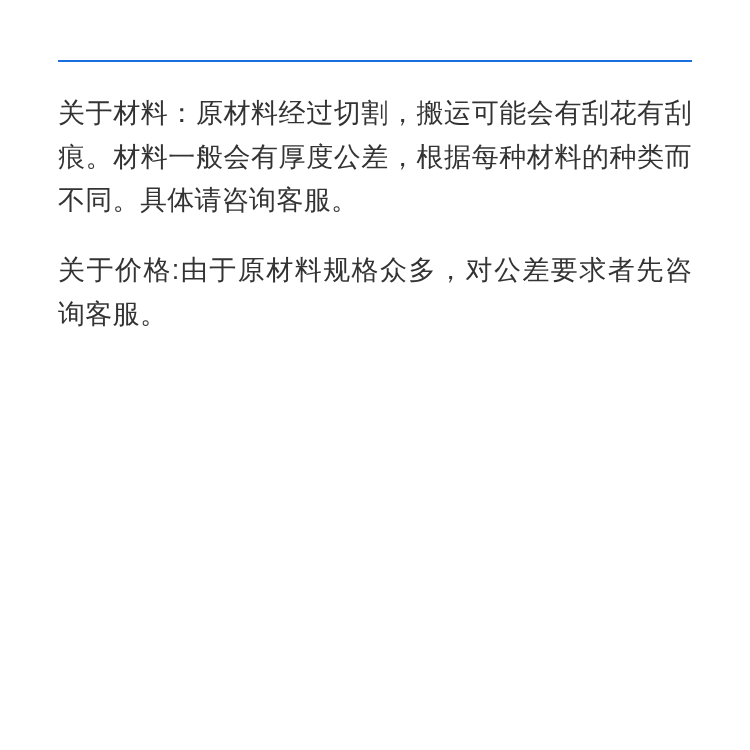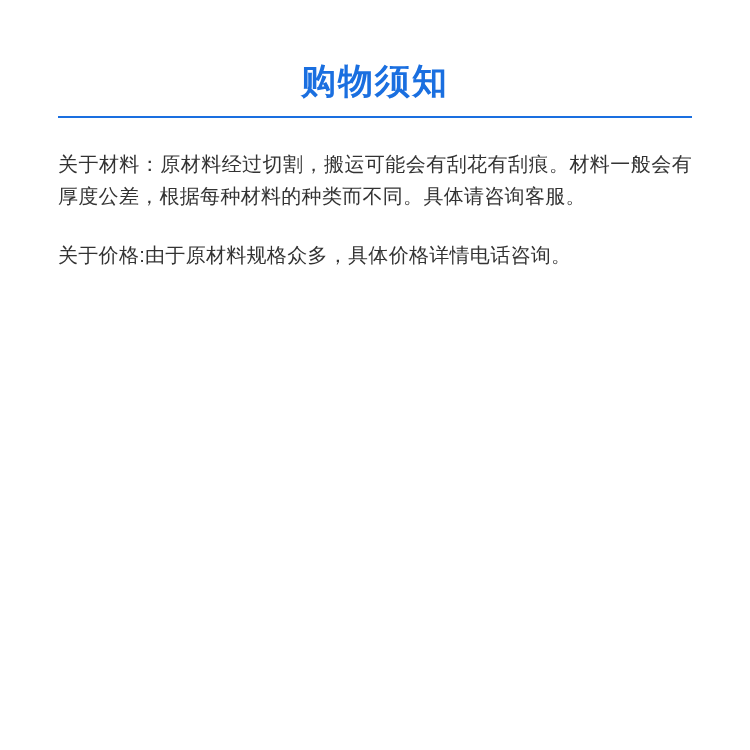--- a/index.html
+++ b/index.html
@@ -35,39 +35,38 @@
   .title-rule {
     height: 2px;
     background: #1a6fe0;
     width: 100%;
     margin: 0 auto;
   }
   .body-block {
     margin-top: 24px;
   }
   .para {
-    font-size: 20px;
+    font-size: 27px;
     color: #333333;
     line-height: 1.62;
     text-align: justify;
     margin: 0 0 26px 0;
     letter-spacing: 0.3px;
   }
   .para:last-child {
     margin-bottom: 0;
   }
 </style>
 </head>
 <body>
 
 <div class="page">
 
   <div class="title-block">
-    <h1 class="title">购物须知</h1>
     <div class="title-rule"></div>
   </div>
 
   <div class="body-block">
     <p class="para">关于材料：原材料经过切割，搬运可能会有刮花有刮痕。材料一般会有厚度公差，根据每种材料的种类而不同。具体请咨询客服。</p>
-    <p class="para">关于价格:由于原材料规格众多，具体价格详情电话咨询。</p>
+    <p class="para">关于价格:由于原材料规格众多，对公差要求者先咨询客服。</p>
   </div>
 
 </div>
 
 </body></html>

